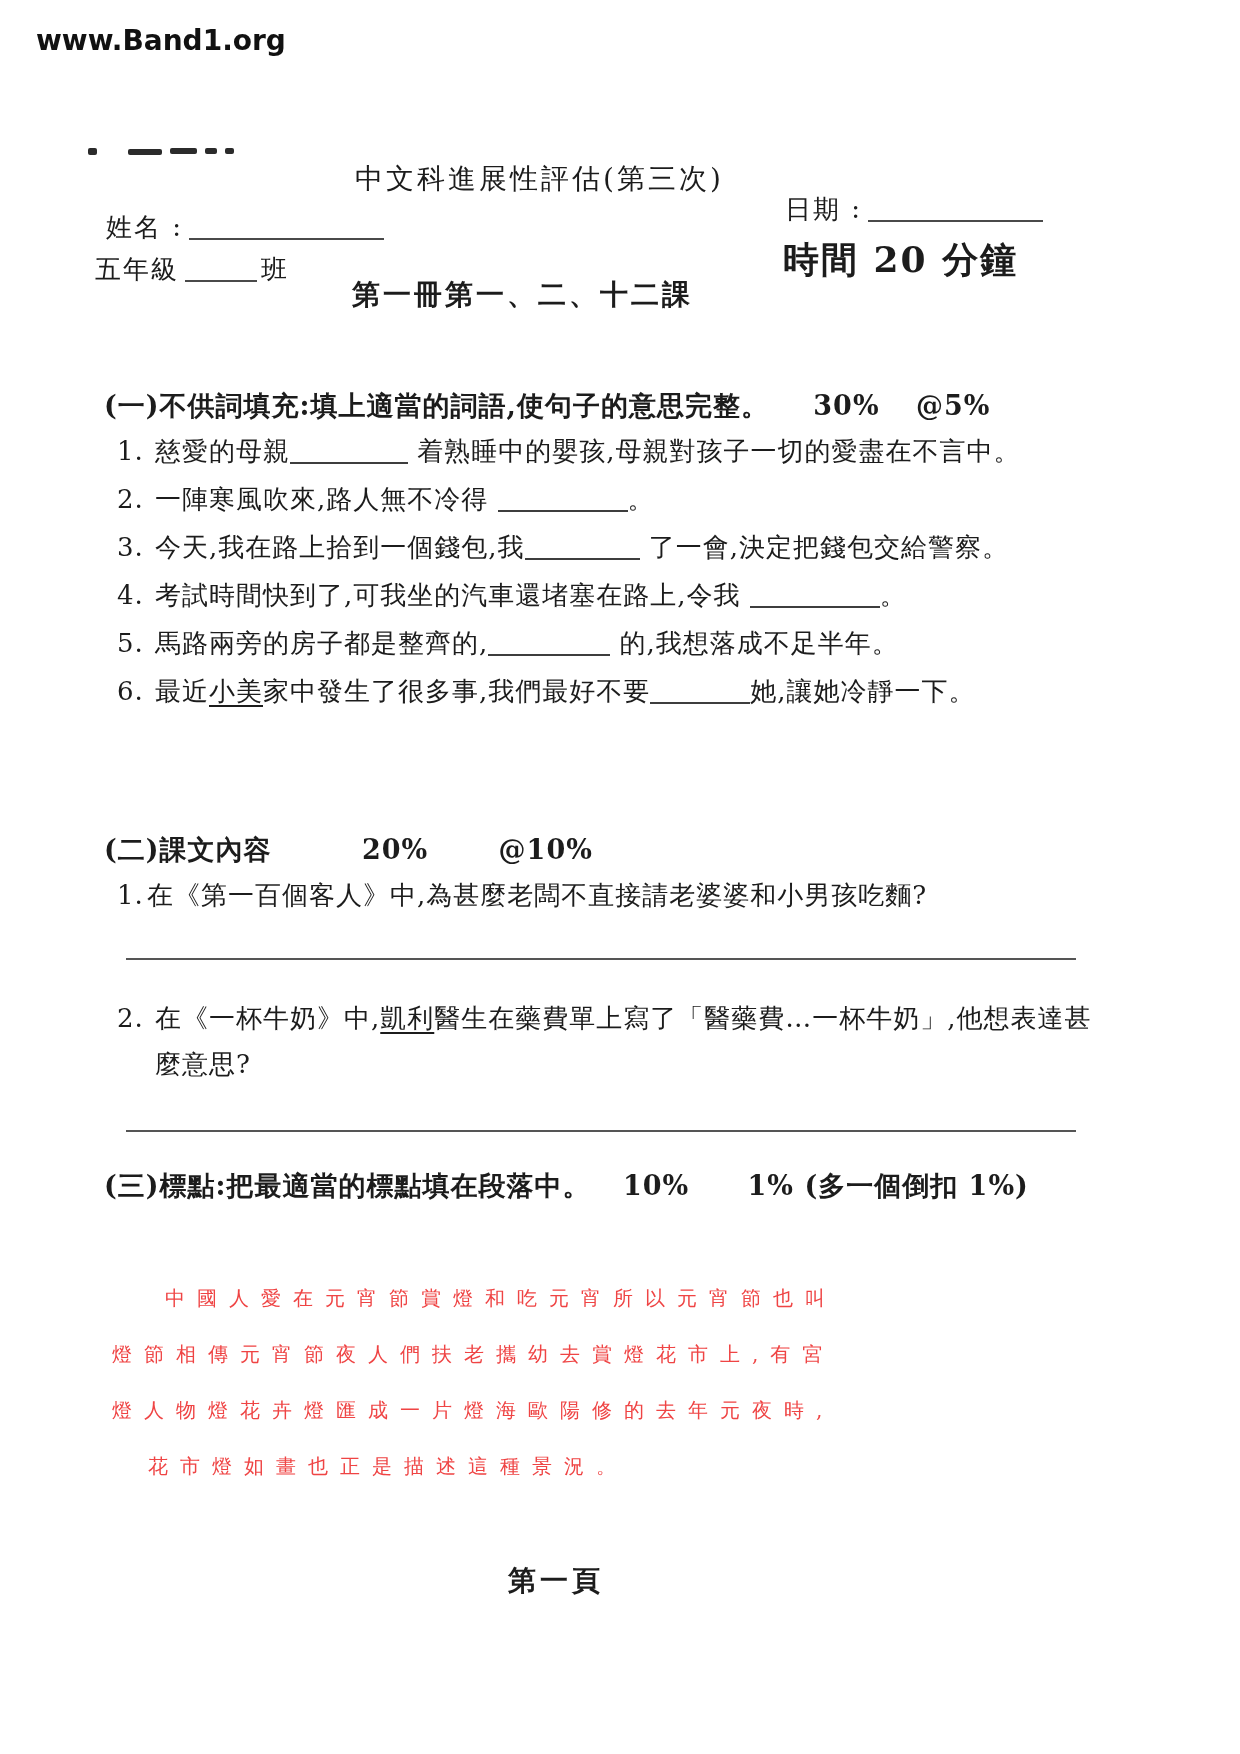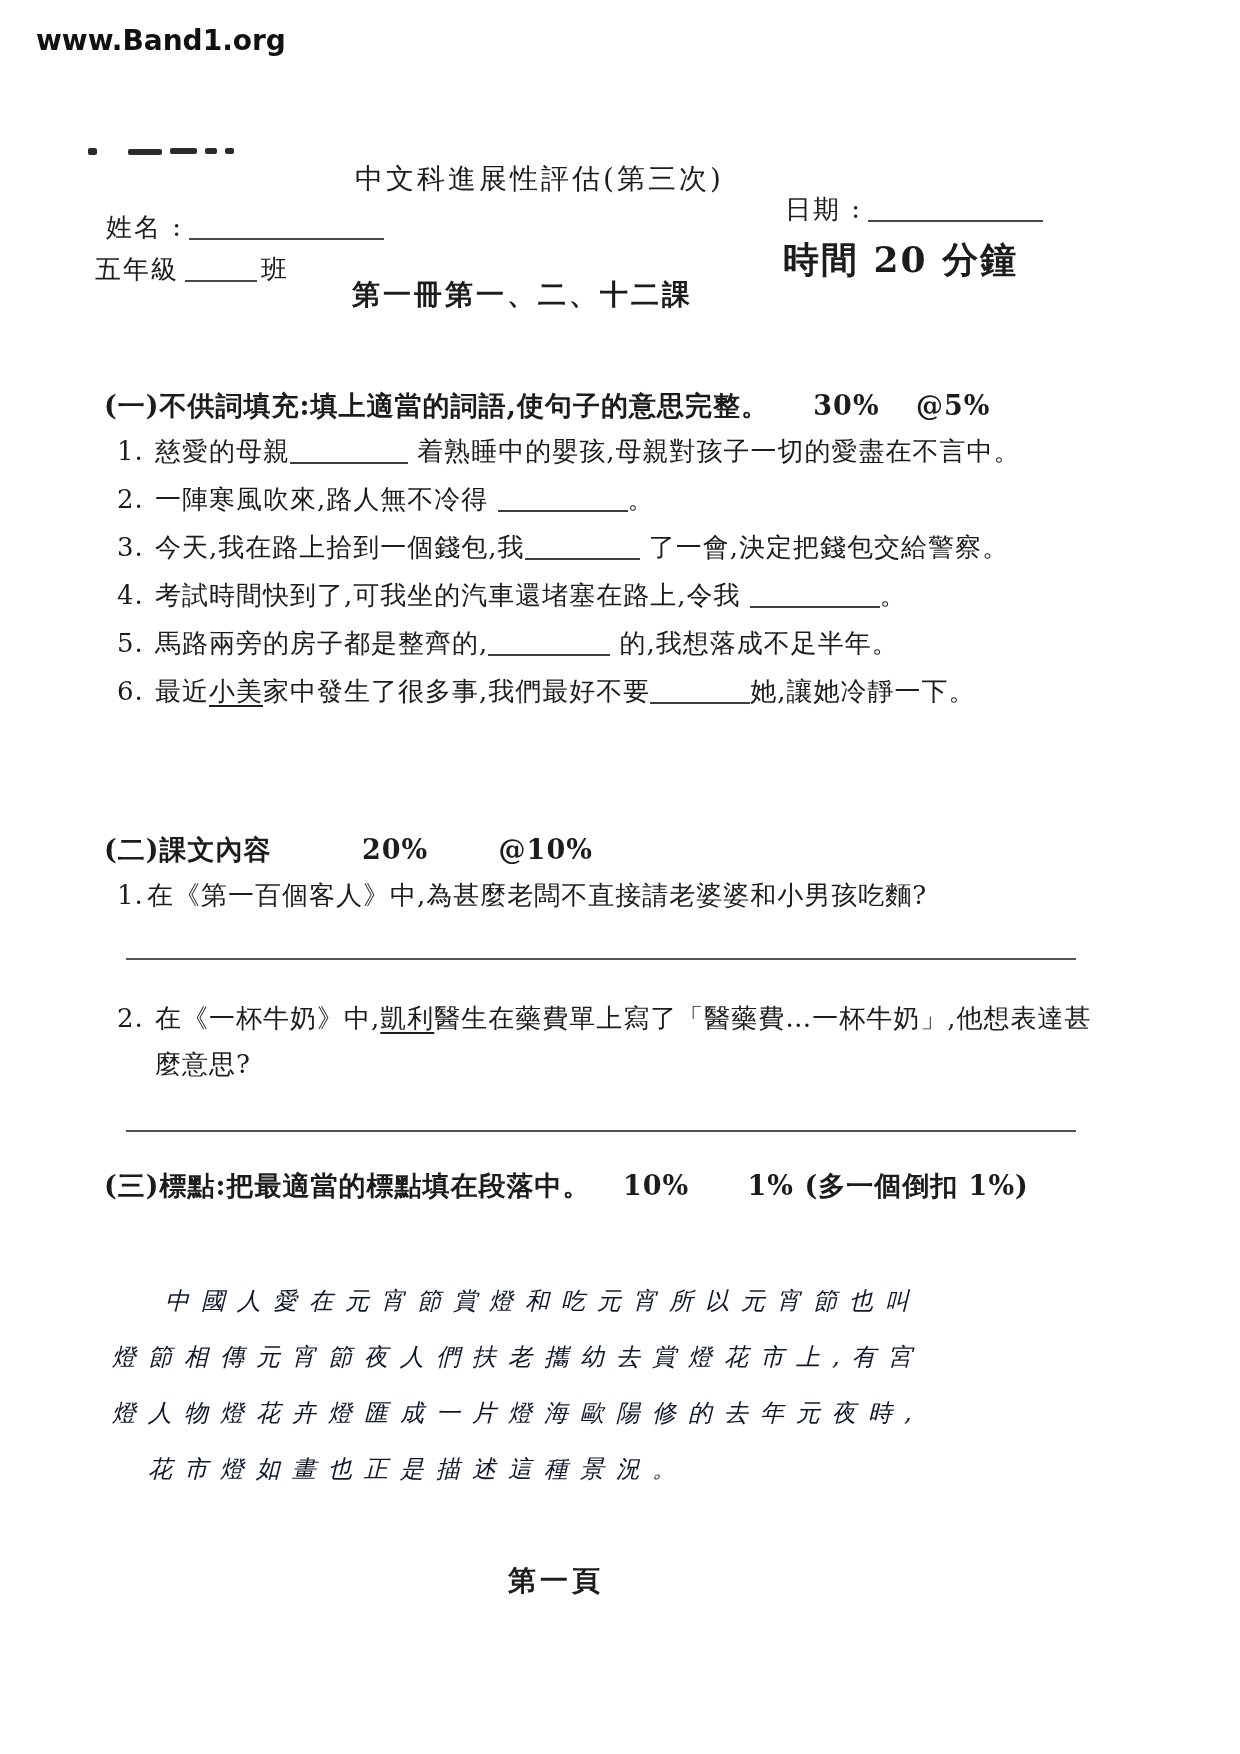--- a/index.html
+++ b/index.html
@@ -31,21 +31,21 @@
   .sec-h{font-size:27px;font-weight:bold;letter-spacing:1px;}
   .sec-h .score{margin-left:34px;font-weight:bold;}
   .sec-h .per{margin-left:26px;font-weight:bold;}
   .q{left:104px;font-size:26px;letter-spacing:1px;width:1050px;white-space:normal;
      padding-left:38px;text-indent:-38px;line-height:46px;margin-left:13px;}
   .qnum{display:inline-block;width:38px;text-indent:0;}
   .blank{display:inline-block;border-bottom:2px solid #3d3d3d;height:24px;
     vertical-align:-4px;}
   .u{text-decoration:underline;text-underline-offset:5px;}
   .ansline{left:126px;width:950px;height:0;border-bottom:2px solid #555;}
-  .para-line{left:112px;font-size:24px;letter-spacing:12px;color:#0f172a;font-style:italic;}
+  .para-line{left:112px;font-size:20px;letter-spacing:12px;color:#ef4444;}
   .para-indent{left:165px;}
   .footer{left:508px;top:1562px;font-size:28px;font-weight:bold;letter-spacing:4px;}
 </style>
 </head>
 <body>
 
 <div class="page">
 
   <div class="abs watermark">www.Band1.org</div>
 

